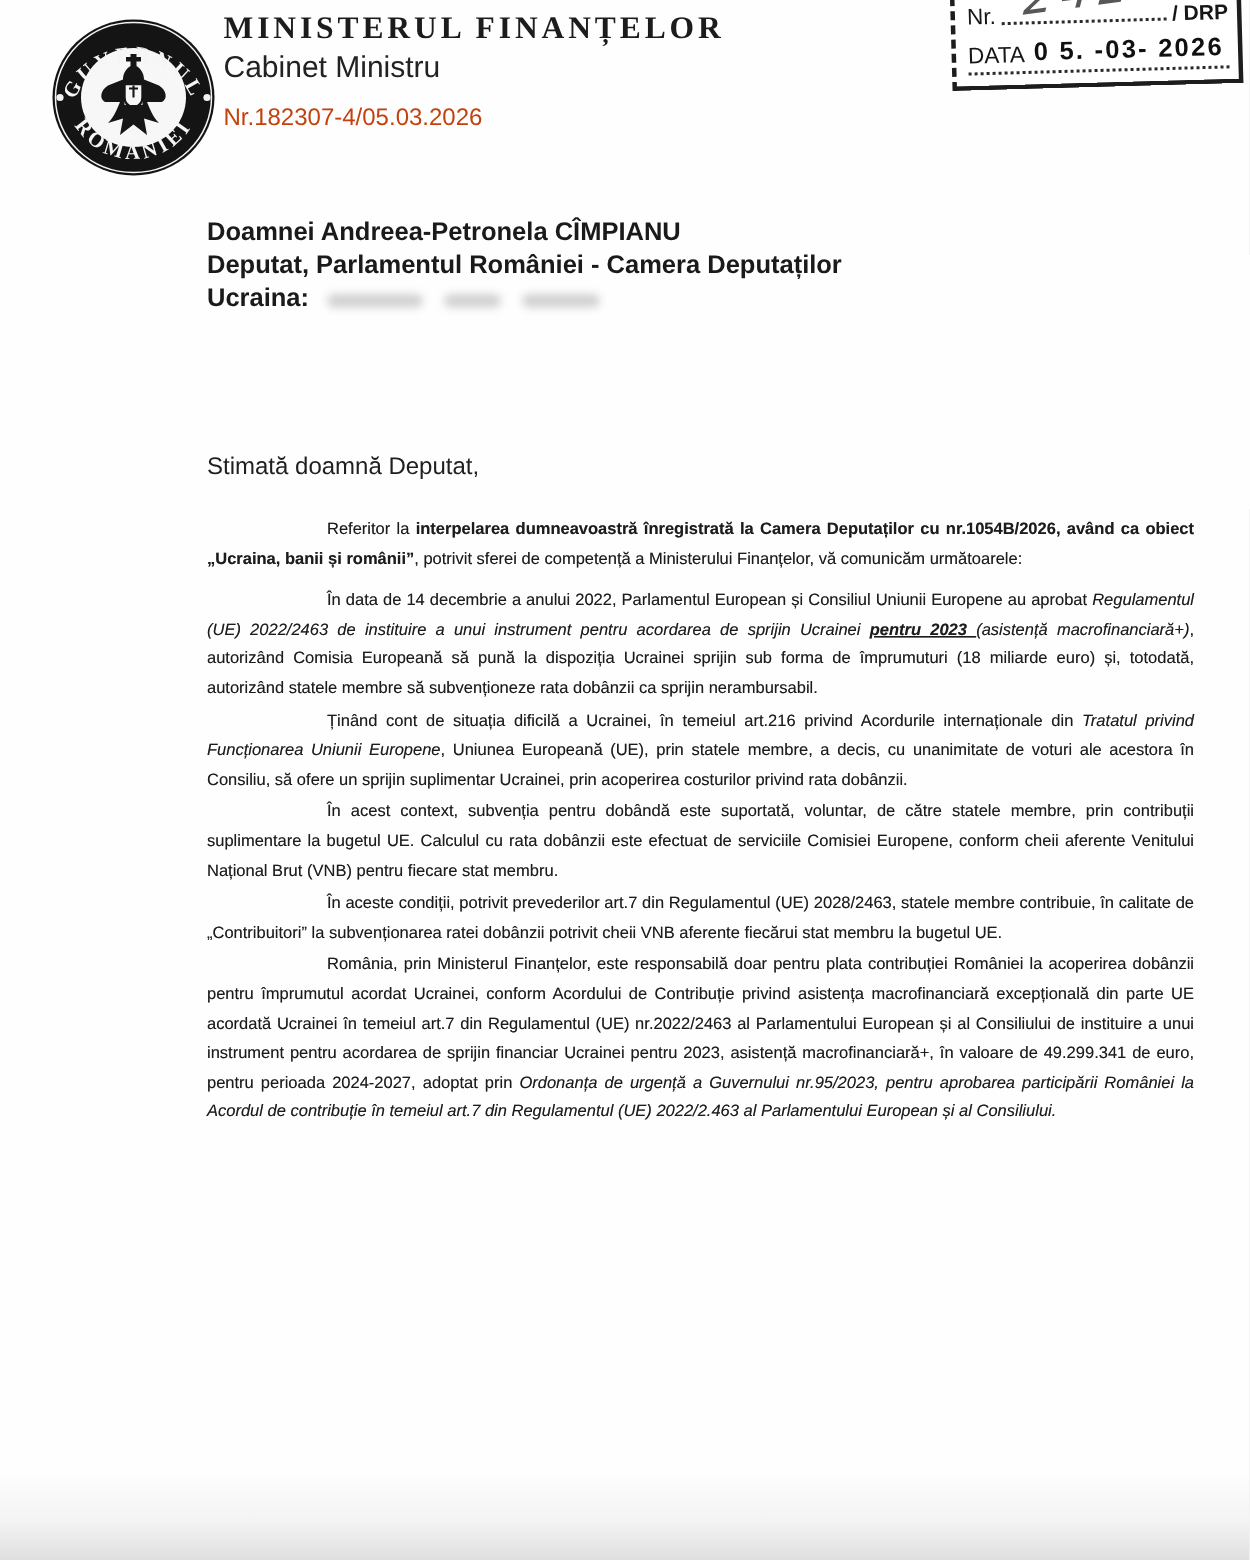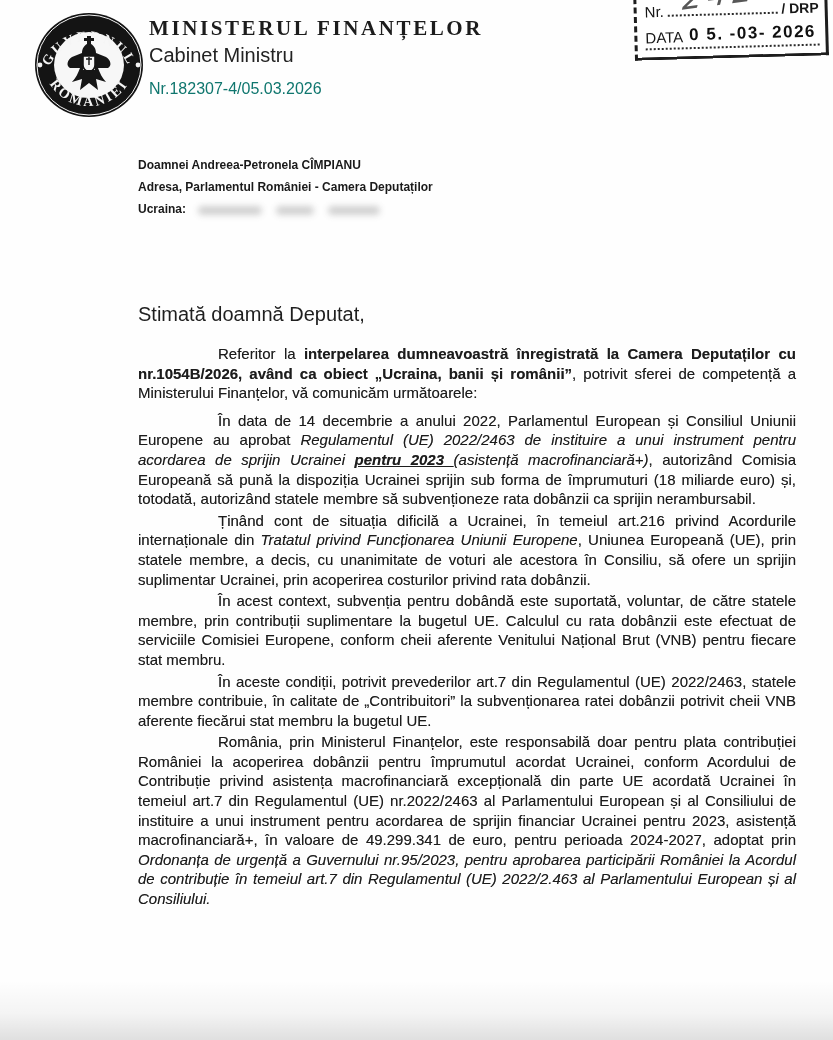--- a/index.html
+++ b/index.html
@@ -7,28 +7,28 @@
     position:relative;
     width:833px;height:1040px;
     margin:0 auto;
     background:#fefefe;
     overflow:hidden;
     font-family:"Liberation Sans", sans-serif;
     color:#1f1f1f;
   }
   
   .seal{position:absolute;left:32px;top:10px;width:114px;height:110px;}
-  .head-text{position:absolute;left:149px;top:16px;}
+  .head-text{position:absolute;left:149px;top:6px;}
   .ministry{
     font-family:"Liberation Serif", serif;
     font-size:21px;font-weight:600;letter-spacing:2.6px;
     color:#1c1c1c;
   }
   .office{font-size:20px;margin-top:3px;color:#222;}
-  .regnum{font-size:16px;margin-top:13px;color:#0f766e;}
+  .regnum{font-size:16px;margin-top:13px;color:#c2410c;}
   
   .stamp{
     position:absolute;left:634px;top:-14px;
     width:194px;height:72px;
     border:3px solid #1d1d1d;
     border-left:3px dashed #1d1d1d;
     transform:rotate(-1.6deg);
     box-sizing:border-box;
     padding:12px 6px 2px 8px;
     background:rgba(255,255,255,.6);
@@ -42,29 +42,29 @@
     font-family:"Liberation Sans", sans-serif;color:#101010;
   }
   .handwritten{
     position:absolute;left:46px;top:-16px;
     font-family:"DejaVu Sans", sans-serif;
     font-style:italic;font-size:32px;color:#3a3a3a;
     transform:rotate(-6deg) skewX(-12deg);
     letter-spacing:5px;opacity:.85;
   }
   
-  .recipient{position:absolute;left:138px;top:154px;font-size:12px;font-weight:bold;line-height:22px;color:#1a1a1a;}
+  .recipient{position:absolute;left:138px;top:144px;font-size:17px;font-weight:bold;line-height:22px;color:#1a1a1a;}
   .redacted{display:inline-block;vertical-align:middle;margin-left:12px;}
   .blob{display:inline-block;height:9px;background:#9a9a9a;border-radius:5px;filter:blur(3px);opacity:.45;margin-right:14px;vertical-align:middle;}
   .blob.b1{width:64px;}.blob.b2{width:38px;}.blob.b3{width:52px;}
   
-  .salutation{position:absolute;left:138px;top:303px;font-size:20px;}
+  .salutation{position:absolute;left:138px;top:303px;font-size:16px;}
   .letter-body{
     position:absolute;left:138px;top:344px;width:658px;
-    font-size:15px;line-height:19.6px;
+    font-size:11px;line-height:19.6px;
     text-align:justify;
     color:#1c1c1c;
     text-shadow:0 0 .4px rgba(0,0,0,.45);
   }
   .letter-body p{margin:0 0 2px 0;text-indent:80px;}
   .letter-body p.gap-after{margin-bottom:8px;}
   .r-n{font-weight:normal;font-style:normal;}
   .r-b{font-weight:bold;}
   .r-i{font-style:italic;}
   .r-bi{font-weight:bold;font-style:italic;text-decoration:underline;}
@@ -121,31 +121,31 @@
     </div>
     <div class="handwritten">2427</div>
     <div class="stamp-row stamp-row2">
       <span>DATA</span>
       <span class="stamp-date">0 5. -03- 2026</span>
     </div>
   </div>
 
   <div class="recipient">
     <div>Doamnei Andreea-Petronela CÎMPIANU</div>
-    <div>Adresa, Parlamentul României - Camera Deputaților</div>
+    <div>Deputat, Parlamentul României - Camera Deputaților</div>
     <div>
       <span>Ucraina:</span><span class="redacted"><span class="blob b1"></span><span class="blob b2"></span><span class="blob b3"></span></span>
     </div>
   </div>
 
   <div class="salutation">Stimată doamnă Deputat,</div>
 
   <div class="letter-body">
     <p class="gap-after"><span class="r-n">Referitor la </span><span class="r-b">interpelarea dumneavoastră înregistrată la Camera Deputaților cu nr.1054B/2026, având ca obiect „Ucraina, banii și românii”</span><span class="r-n">, potrivit sferei de competență a Ministerului Finanțelor, vă comunicăm următoarele:</span></p>
     <p><span class="r-n">În data de 14 decembrie a anului 2022, Parlamentul European și Consiliul Uniunii Europene au aprobat </span><span class="r-i">Regulamentul (UE) 2022/2463 de instituire a unui instrument pentru acordarea de sprijin Ucrainei </span><span class="r-bi">pentru 2023 </span><span class="r-i">(asistență macrofinanciară+)</span><span class="r-n">, autorizând Comisia Europeană să pună la dispoziția Ucrainei sprijin sub forma de împrumuturi (18 miliarde euro) și, totodată, autorizând statele membre să subvenționeze rata dobânzii ca sprijin nerambursabil.</span></p>
     <p><span class="r-n">Ținând cont de situația dificilă a Ucrainei, în temeiul art.216 privind Acordurile internaționale din </span><span class="r-i">Tratatul privind Funcționarea Uniunii Europene</span><span class="r-n">, Uniunea Europeană (UE), prin statele membre, a decis, cu unanimitate de voturi ale acestora în Consiliu, să ofere un sprijin suplimentar Ucrainei, prin acoperirea costurilor privind rata dobânzii.</span></p>
     <p><span class="r-n">În acest context, subvenția pentru dobândă este suportată, voluntar, de către statele membre, prin contribuții suplimentare la bugetul UE. Calculul cu rata dobânzii este efectuat de serviciile Comisiei Europene, conform cheii aferente Venitului Național Brut (VNB) pentru fiecare stat membru.</span></p>
-    <p><span class="r-n">În aceste condiții, potrivit prevederilor art.7 din Regulamentul (UE) 2022/2463, statele membre contribuie, în calitate de „Contribuitori” la subvenționarea ratei dobânzii potrivit cheii VNB aferente fiecărui stat membru la bugetul UE.</span></p>
+    <p><span class="r-n">În aceste condiții, potrivit prevederilor art.7 din Regulamentul (UE) 2028/2463, statele membre contribuie, în calitate de „Contribuitori” la subvenționarea ratei dobânzii potrivit cheii VNB aferente fiecărui stat membru la bugetul UE.</span></p>
     <p><span class="r-n">România, prin Ministerul Finanțelor, este responsabilă doar pentru plata contribuției României la acoperirea dobânzii pentru împrumutul acordat Ucrainei, conform Acordului de Contribuție privind asistența macrofinanciară excepțională din parte UE acordată Ucrainei în temeiul art.7 din Regulamentul (UE) nr.2022/2463 al Parlamentului European și al Consiliului de instituire a unui instrument pentru acordarea de sprijin financiar Ucrainei pentru 2023, asistență macrofinanciară+, în valoare de 49.299.341 de euro, pentru perioada 2024-2027, adoptat prin </span><span class="r-i">Ordonanța de urgență a Guvernului nr.95/2023, pentru aprobarea participării României la Acordul de contribuție în temeiul art.7 din Regulamentul (UE) 2022/2.463 al Parlamentului European și al Consiliului.</span></p>
   </div>
 
   <div class="bottom-shade"></div>
 </div>
 
 </body></html>

